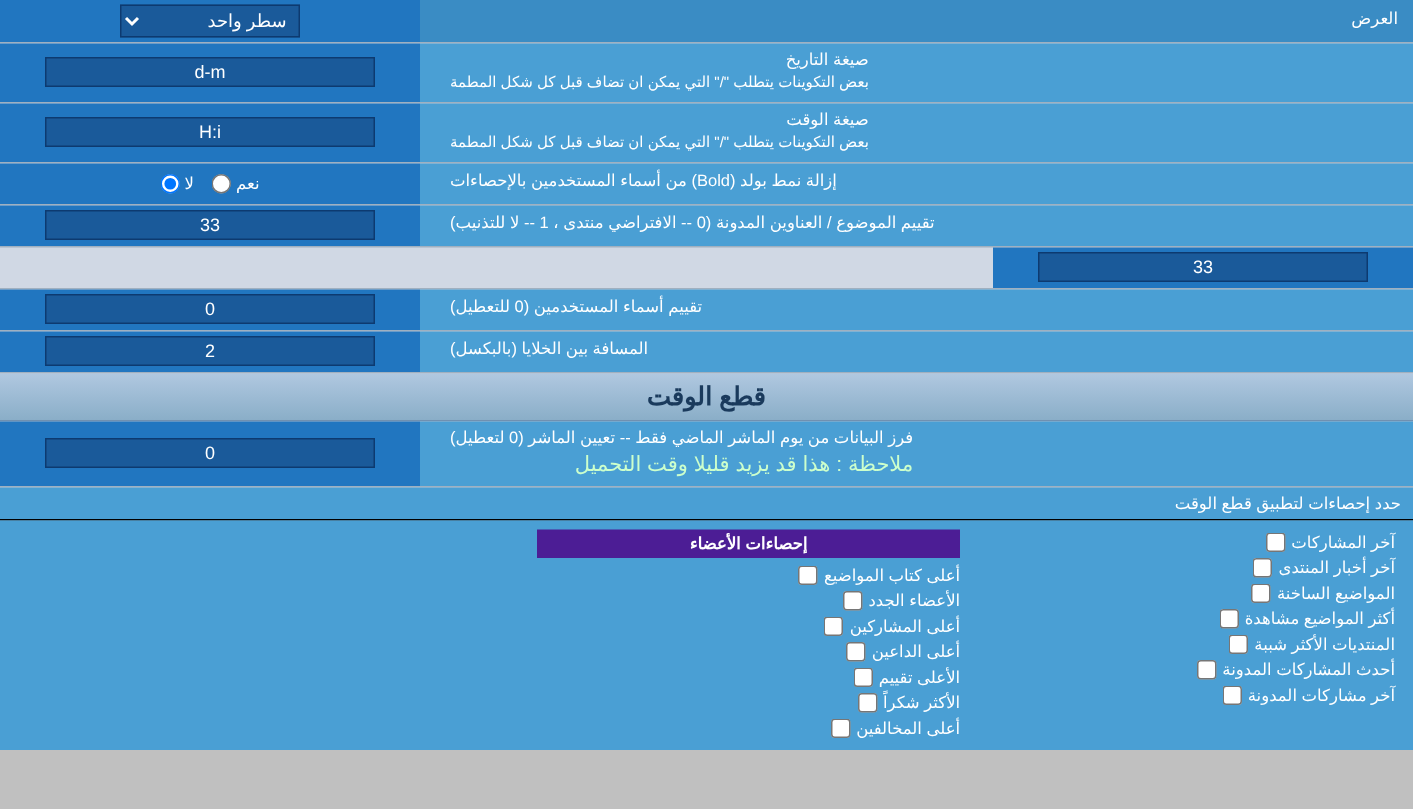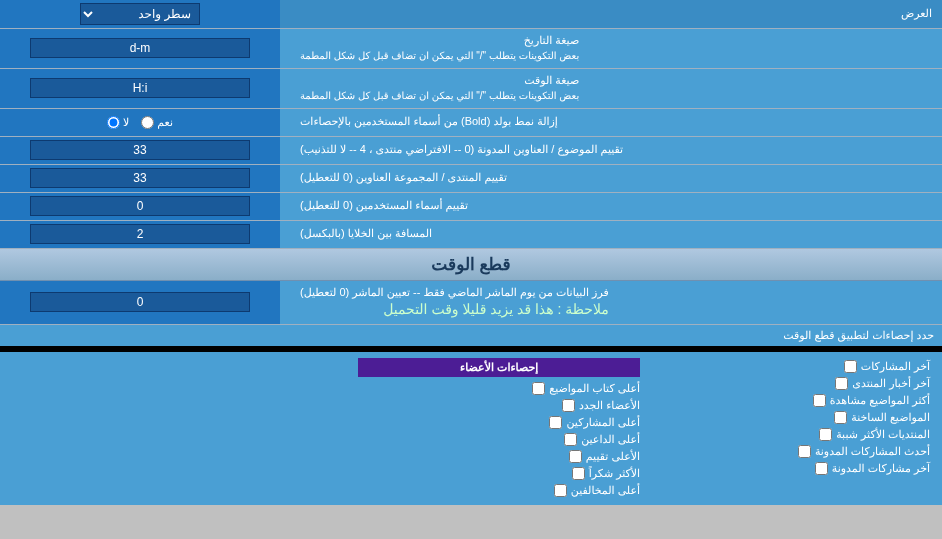--- a/index.html
+++ b/index.html
@@ -141,21 +141,21 @@
       font-size: 14px;
       direction: rtl;
     }
 
     .stats-apply-row {
       background: #4a9fd4;
       padding: 4px 8px;
       color: white;
       font-size: 11px;
       text-align: right;
-      border-bottom: 6px solid #000000;
+      border-bottom: 1px solid #000000;
     }
   </style>
 </head>
 <body>
 
 <div class="main-container">
 
   <div class="row">
     <div class="label-cell" style="background:#3a8cc4; justify-content:flex-start; padding-right: 10px;">
       <span>العرض</span>
@@ -200,31 +200,28 @@
         <div class="radio-item">
           <span>لا</span>
           <input type="radio" name="bold" value="no" checked="" style="">
         </div>
       </div>
     </div>
   </div>
 
   <div class="row">
     <div class="label-cell">
-      <span>تقييم الموضوع / العناوين المدونة (0 -- الافتراضي منتدى ، 4 -- لا للتذنيب)</span>
+      <span>تقييم الموضوع / العناوين المدونة (0 -- الافتراضي منتدى ، 1 -- لا للتذنيب)</span>
     </div>
     <div class="input-cell">
       <input class="input-field" type="text" value="33" style="">
     </div>
   </div>
 
   <div class="row">
-    <div class="label-cell">
-      <span>تقييم المنتدى / المجموعة العناوين (0 للتعطيل)</span>
-    </div>
     <div class="input-cell">
       <input class="input-field" type="text" value="33" style="">
     </div>
   </div>
 
   <div class="row">
     <div class="label-cell">
       <span>تقييم أسماء المستخدمين (0 للتعطيل)</span>
     </div>
     <div class="input-cell">
@@ -264,25 +261,25 @@
       <div class="bottom-col">
         <div class="checkbox-item">
           <span>آخر المشاركات</span>
           <input type="checkbox" style="">
         </div>
         <div class="checkbox-item">
           <span>آخر أخبار المنتدى</span>
           <input type="checkbox" style="">
         </div>
         <div class="checkbox-item">
+          <span>المواضيع الساخنة</span>
+          <input type="checkbox" style="">
+        </div>
+        <div class="checkbox-item">
           <span>أكثر المواضيع مشاهدة</span>
-          <input type="checkbox" style="">
-        </div>
-        <div class="checkbox-item">
-          <span>المواضيع الساخنة</span>
           <input type="checkbox" style="">
         </div>
         <div class="checkbox-item">
           <span>المنتديات الأكثر شببة</span>
           <input type="checkbox" style="">
         </div>
         <div class="checkbox-item">
           <span>أحدث المشاركات المدونة</span>
           <input type="checkbox" style="">
         </div>

